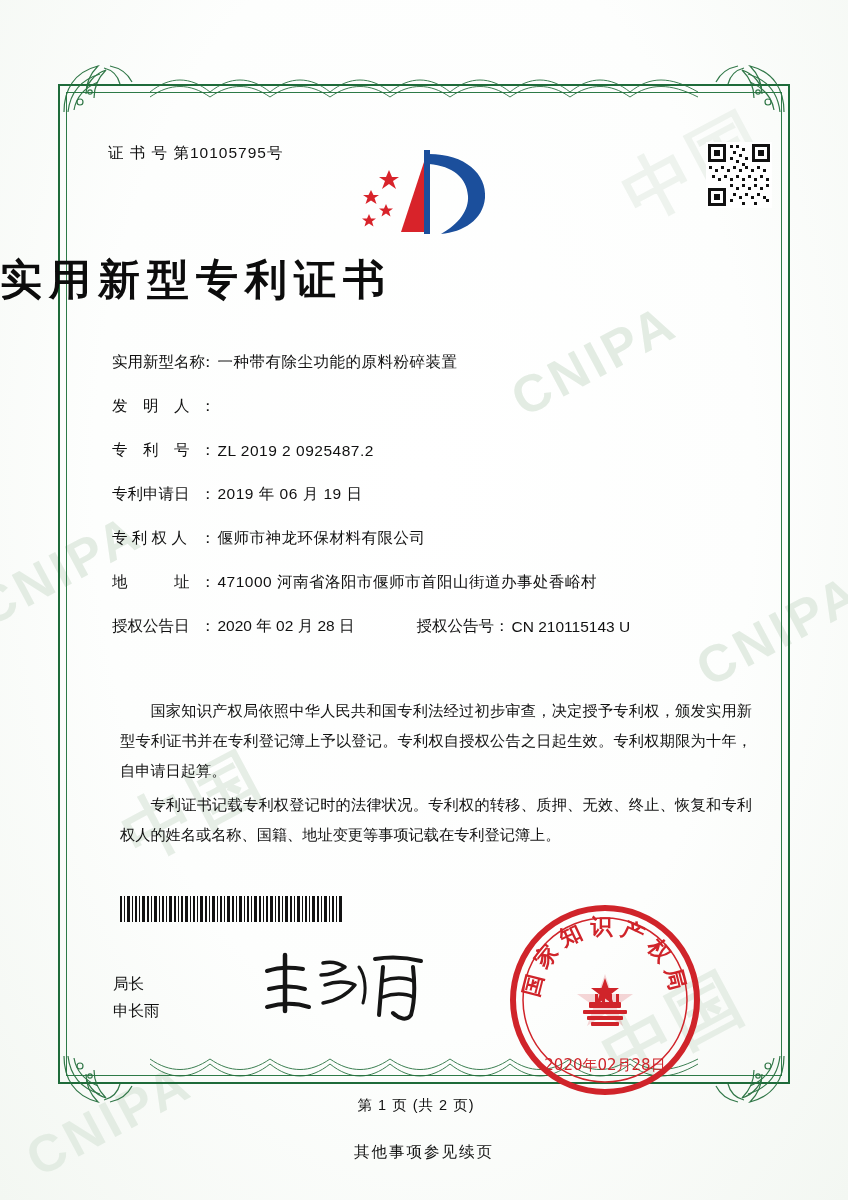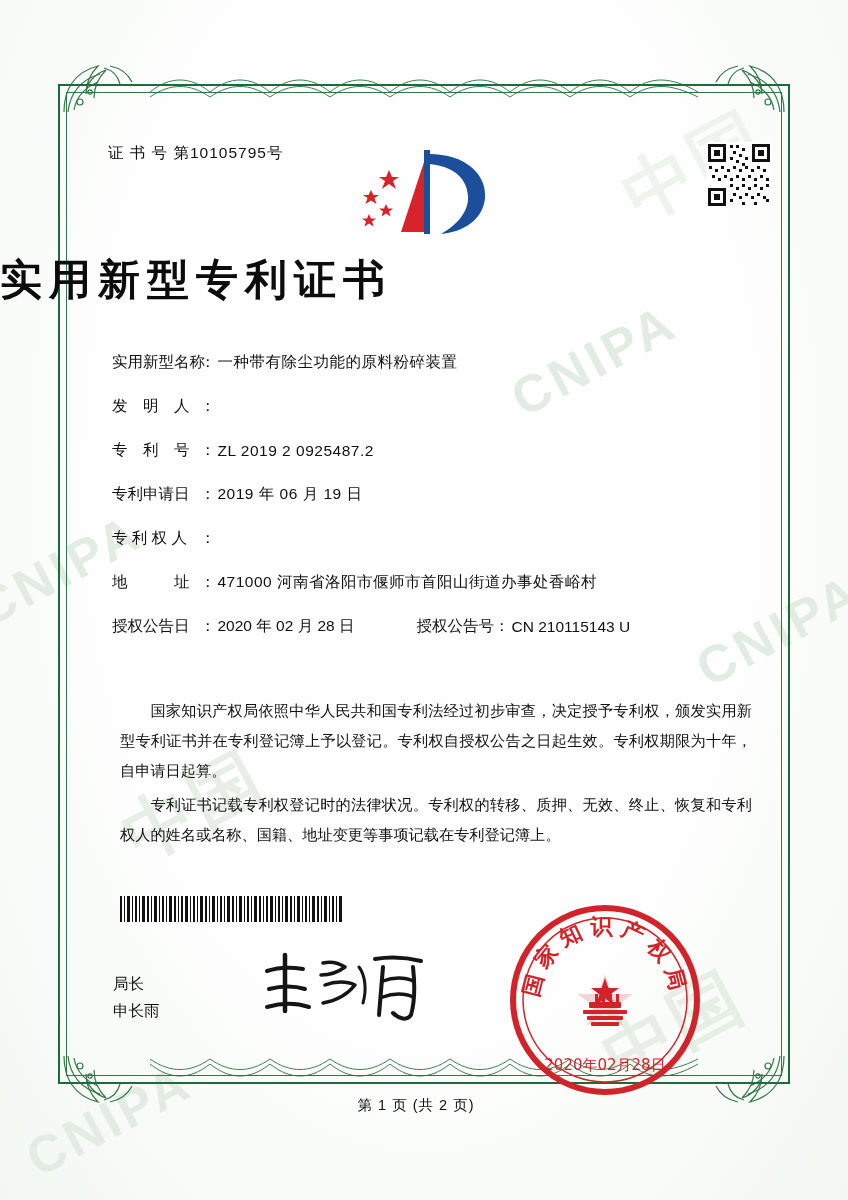--- a/index.html
+++ b/index.html
@@ -374,20 +374,21 @@
       <span class="field-value">ZL 2019 2 0925487.2</span>
     </div>
     <div class="field-row">
       <span class="field-label">专利申请日</span>
       <span class="field-colon">：</span>
       <span class="field-value">2019 年 06 月 19 日</span>
     </div>
     <div class="field-row">
       <span class="field-label">专 利 权 人</span>
       <span class="field-colon">：</span>
+      <span class="field-value">偃师市神龙环保材料有限公司</span>
     </div>
     <div class="field-row">
       <span class="field-label">地　　　址</span>
       <span class="field-colon">：</span>
       <span class="field-value">471000 河南省洛阳市偃师市首阳山街道办事处香峪村</span>
     </div>
     <div class="field-row">
       <span class="pub-date-label">授权公告日</span>
       <span class="field-colon">：</span>
       <span>2020 年 02 月 28 日</span>
@@ -514,14 +515,15 @@
           <rect x="-3" y="-14" width="3" height="8"></rect>
           <rect x="4" y="-14" width="3" height="8"></rect>
           <rect x="11" y="-14" width="3" height="8"></rect>
         </g>
       </g>
       <text x="100" y="170" text-anchor="middle" font-family="'DejaVu Sans', sans-serif" font-size="15" fill="#d0242a">2020年02月28日</text>
     </svg>
   </div>
 
   <div class="page-no">第 1 页 (共 2 页)</div>
+  <div class="footer-note">其他事项参见续页</div>
 
 </div>
 
 </body></html>

